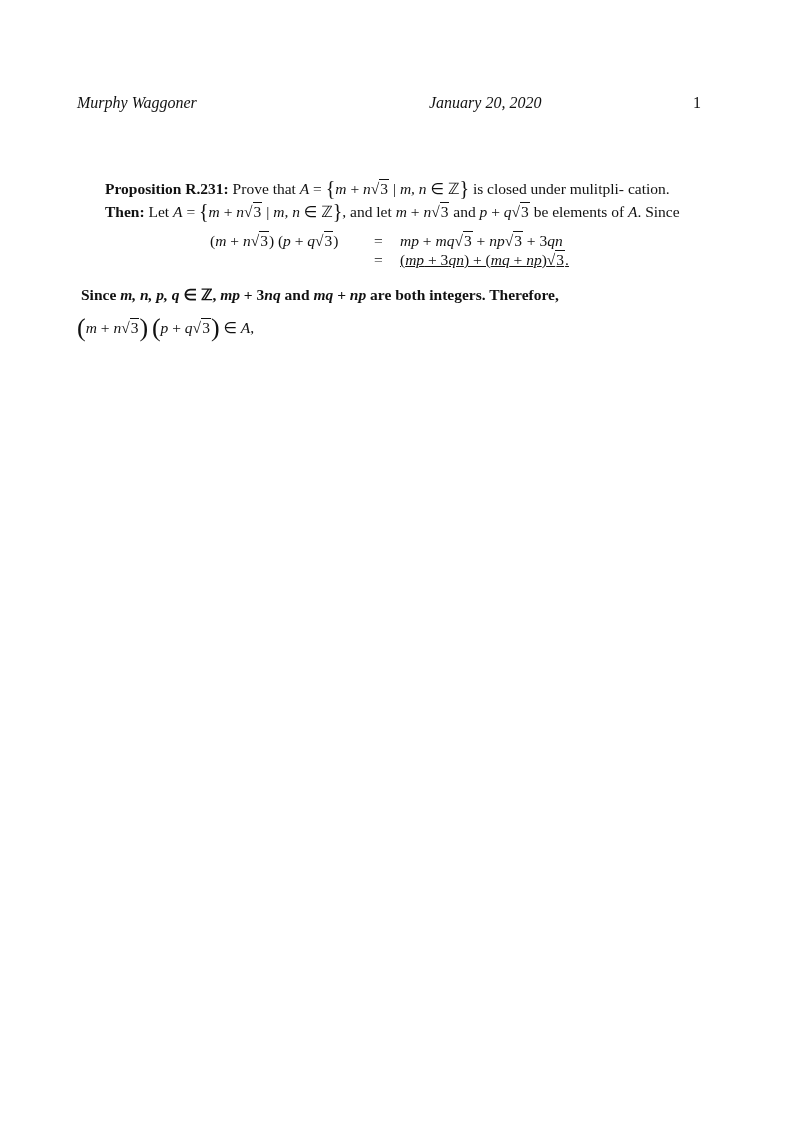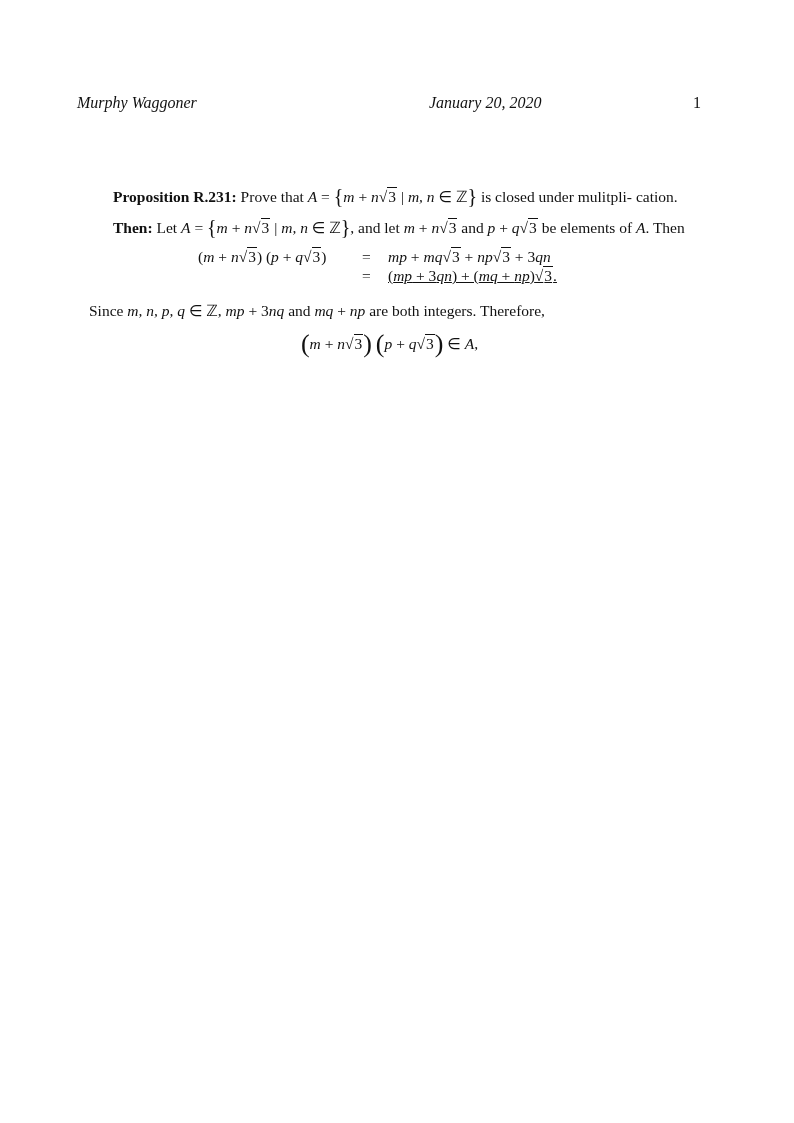--- a/index.html
+++ b/index.html
@@ -6,31 +6,31 @@
     body { width: 794px; height: 1123px; position: relative; overflow: hidden;
       font-family: "DejaVu Serif", "Liberation Serif", serif; color: #111; }
     .page { position: absolute; left: 0; top: 0; width: 794px; height: 1123px; }
     .header { position: absolute; top: 94px; left: 77px; width: 624px; height: 20px;
       font-family: "Liberation Serif", serif; font-style: italic; font-size: 16px; }
     .header .left { position: absolute; left: 0; }
     .header .center { position: absolute; left: 314px; margin-left: 38px; }
     .header .right { position: absolute; right: 0; font-style: normal; }
     .body { position: absolute; left: 77px; top: 175px; width: 625px;
       font-family: "Liberation Serif", serif; font-size: 15.5px; line-height: 19px; }
-    .para { text-indent: 24px; text-align: justify; margin: 12px; }
-    .para.noindent { text-indent: 0; }
+    .para { text-indent: 24px; text-align: justify; margin: 4px; }
+    .para.noindent { text-indent: 0; font-weight: bold; }
     b { font-weight: bold; }
     .m { font-style: italic; }
     .sqrt { font-style: normal; }
     .sqrt .rad { border-top: 1px solid #111; padding: 0 1px; font-style: normal; }
     .big { font-size: 20px; font-style: normal; vertical-align: -1px; }
     .bigger { font-size: 26px; font-style: normal; vertical-align: -3px; line-height: 10px; }
-    .eqarray { position: relative; height: 40px; margin: 0; }
+    .eqarray { position: relative; height: 40px; margin: 12px; }
     .eqrow { position: absolute; white-space: nowrap; }
-    .centered { text-align: center; margin: 14px 0 2px 0; height: 26px; white-space: nowrap; }
+    .centered { text-align: left; margin: 14px 0 2px 0; height: 26px; white-space: nowrap; }
     .qed { display: inline-block; width: 9px; height: 9px; border: 1px solid #111; vertical-align: 0px; margin-left: 4px; }
   </style>
 </head>
 <body>
 
 <div class="page">
 
   <div class="header">
     <span class="left">Murphy Waggoner</span>
     <span class="center">January 20, 2020</span>
@@ -49,21 +49,21 @@
     </p>
 
     <p class="para">
       <b>Then:</b>
       <span>Let</span>
       <span class="m">A</span> = <span class="big">{</span><span class="m">m</span> + <span class="m">n</span><span class="sqrt">√<span class="rad">3</span></span> | <span class="m">m, n</span> ∈ ℤ<span class="big">}</span><span>, and let</span>
       <span class="m">m</span> + <span class="m">n</span><span class="sqrt">√<span class="rad">3</span></span>
       <span>and</span>
       <span class="m">p</span> + <span class="m">q</span><span class="sqrt">√<span class="rad">3</span></span>
       <span>be elements of</span>
-      <span class="m">A</span><span>. Then</span>
+      <span class="m">A</span><span>. Since</span>
     </p>
 
     <div class="eqarray">
       <div class="eqrow" style="left:121px; top:-2px;">
         (<span class="m">m</span> + <span class="m">n</span><span class="sqrt">√<span class="rad">3</span></span>) (<span class="m">p</span> + <span class="m">q</span><span class="sqrt">√<span class="rad">3</span></span>)
       </div>
       <div class="eqrow" style="left:285px; top:-2px;">=</div>
       <div class="eqrow" style="left:311px; top:-2px;">
         <span class="m">mp</span> + <span class="m">mq</span><span class="sqrt">√<span class="rad">3</span></span> + <span class="m">np</span><span class="sqrt">√<span class="rad">3</span></span> + 3<span class="m">qn</span>
       </div>

